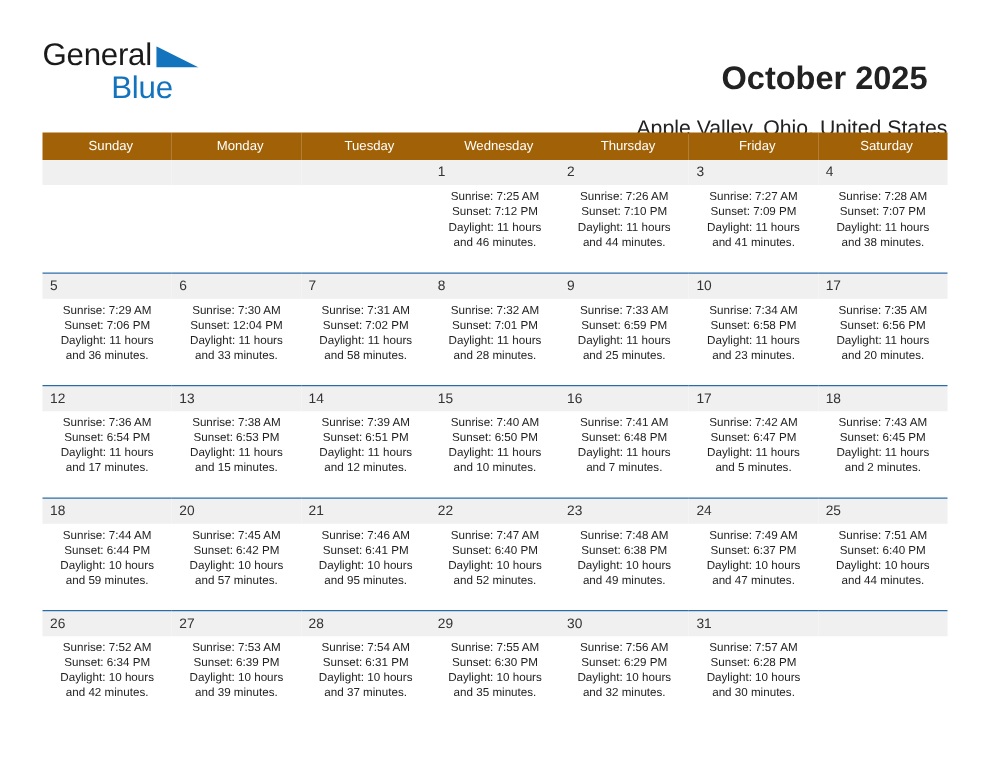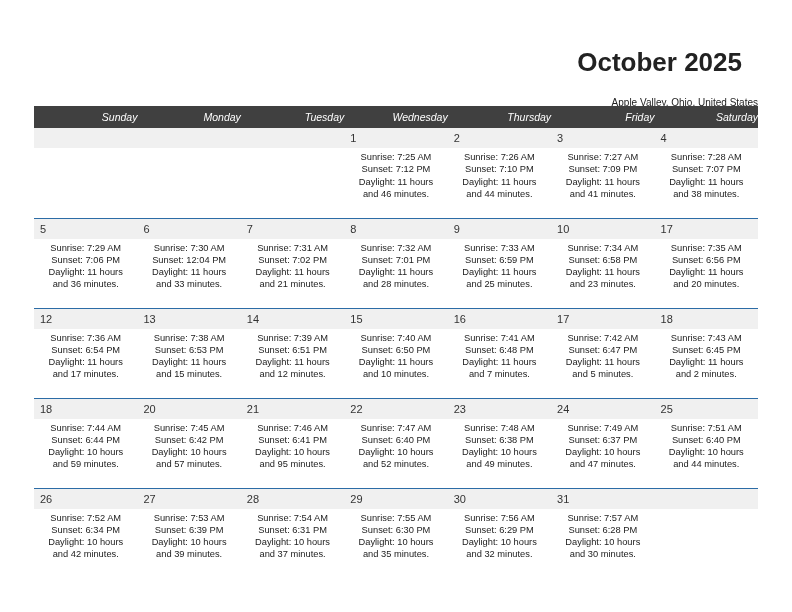--- a/index.html
+++ b/index.html
@@ -71,47 +71,46 @@
     text-align: right;
   }
   .cal-title {
     font-size: 26px;
     color: #222222;
     line-height: 32px;
     font-weight: bold;
     margin: 16px;
   }
   .cal-subtitle {
-    font-size: 10px;
+    font-size: 17px;
     color: #222222;
     line-height: 18px;
     margin: 13px 0 0 0;
     font-weight: normal;
   }
 
   
   .calendar {
     position: absolute;
     left: 34px;
     top: 106px;
     width: 724px;
     border-collapse: collapse;
     table-layout: fixed;
   }
   .calendar th {
-    background: #404040;
+    background: #a16207;
     color: #ffffff;
     font-size: 10.5px;
     font-weight: normal;
-    text-align: right;
+    text-align: center;
     padding: 5px 0 5px 6px;
     height: 20px;
     vertical-align: middle;
     border: none;
-    font-style: italic;
   }
   .calendar td {
     vertical-align: top;
     padding: 0;
     height: 90px;
     border-top: 1.6px solid #2c6ca6;
     background: #ffffff;
   }
   .calendar tr.week-first td {
     border-top: none;
@@ -138,20 +137,31 @@
   }
   .info span { display: block; white-space: nowrap; }
 </style>
 </head>
 <body>
 
 <div class="page">
 
   <div class="header">
 
+    <div class="logo">
+      <span class="logo-row1">
+        <span class="logo-general">General</span>
+        <span class="logo-triangle">
+          <svg width="34" height="17" viewBox="0 0 34 17" aria-hidden="true">
+            <polygon points="0,17 34,17 0,0" fill="#1473bd"></polygon>
+          </svg>
+        </span>
+      </span>
+      <span class="logo-blue">Blue</span>
+    </div>
 
     <div class="title-block">
       <h1 class="cal-title">October 2025</h1>
       <h2 class="cal-subtitle">Apple Valley, Ohio, United States</h2>
     </div>
 
   </div>
 
   <table class="calendar">
     <thead>
@@ -231,21 +241,21 @@
               <span>Daylight: 11 hours</span>
               <span>and 33 minutes.</span>
             </span>
           </td>
           <td>
             <span class="daynum">7</span>
             <span class="info">
               <span>Sunrise: 7:31 AM</span>
               <span>Sunset: 7:02 PM</span>
               <span>Daylight: 11 hours</span>
-              <span>and 21 minutes.</span>
+              <span>and 58 minutes.</span>
             </span>
           </td>
           <td>
             <span class="daynum">8</span>
             <span class="info">
               <span>Sunrise: 7:32 AM</span>
               <span>Sunset: 7:01 PM</span>
               <span>Daylight: 11 hours</span>
               <span>and 28 minutes.</span>
             </span>

